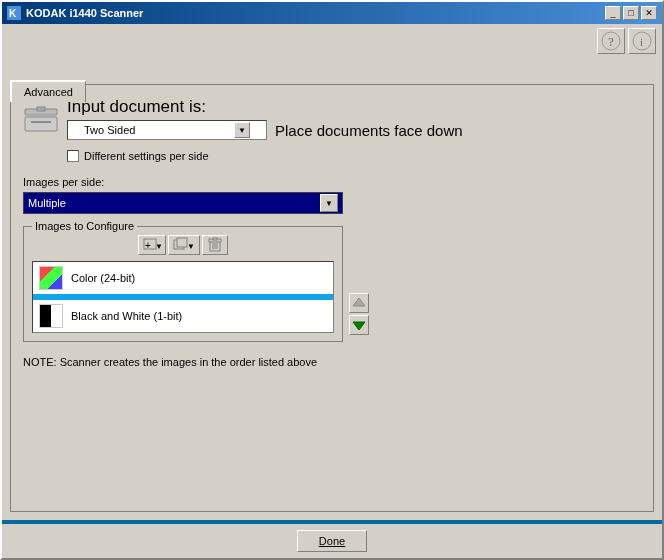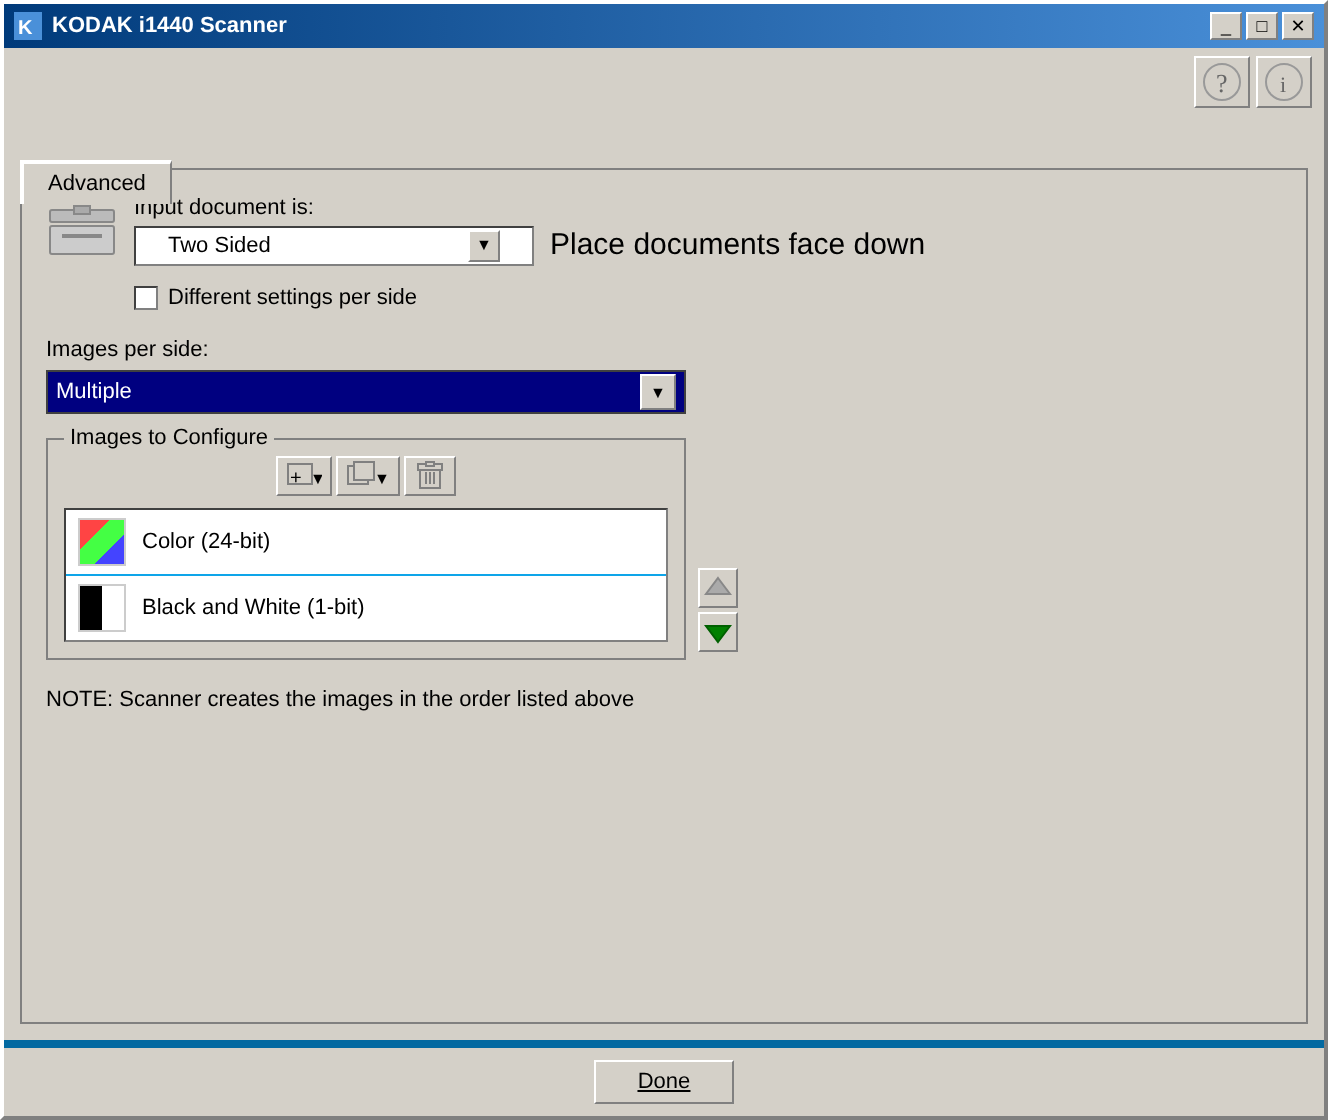--- a/index.html
+++ b/index.html
@@ -137,21 +137,21 @@
       margin-bottom: 10px;
     }
 
     .input-doc-right {
       display: flex;
       flex-direction: column;
       gap: 3px;
     }
 
     .input-doc-label {
-      font-size: 11px;
+      font-size: 17px;
     }
 
     .input-doc-row {
       display: flex;
       align-items: center;
       gap: 8px;
     }
 
     .dropdown {
       width: 200px;
@@ -290,21 +290,21 @@
       background: white;
       width: 100%;
     }
 
     .image-list-item {
       display: flex;
       align-items: center;
       gap: 8px;
       padding: 4px 6px;
       font-size: 11px;
-      border-bottom: 1px solid #0ea5e9;
+      border-bottom: 6px solid #0ea5e9;
       cursor: pointer;
     }
 
     .image-list-item:last-child {
       border-bottom: none;
     }
 
     .color-icon {
       width: 24px;
       height: 24px;

